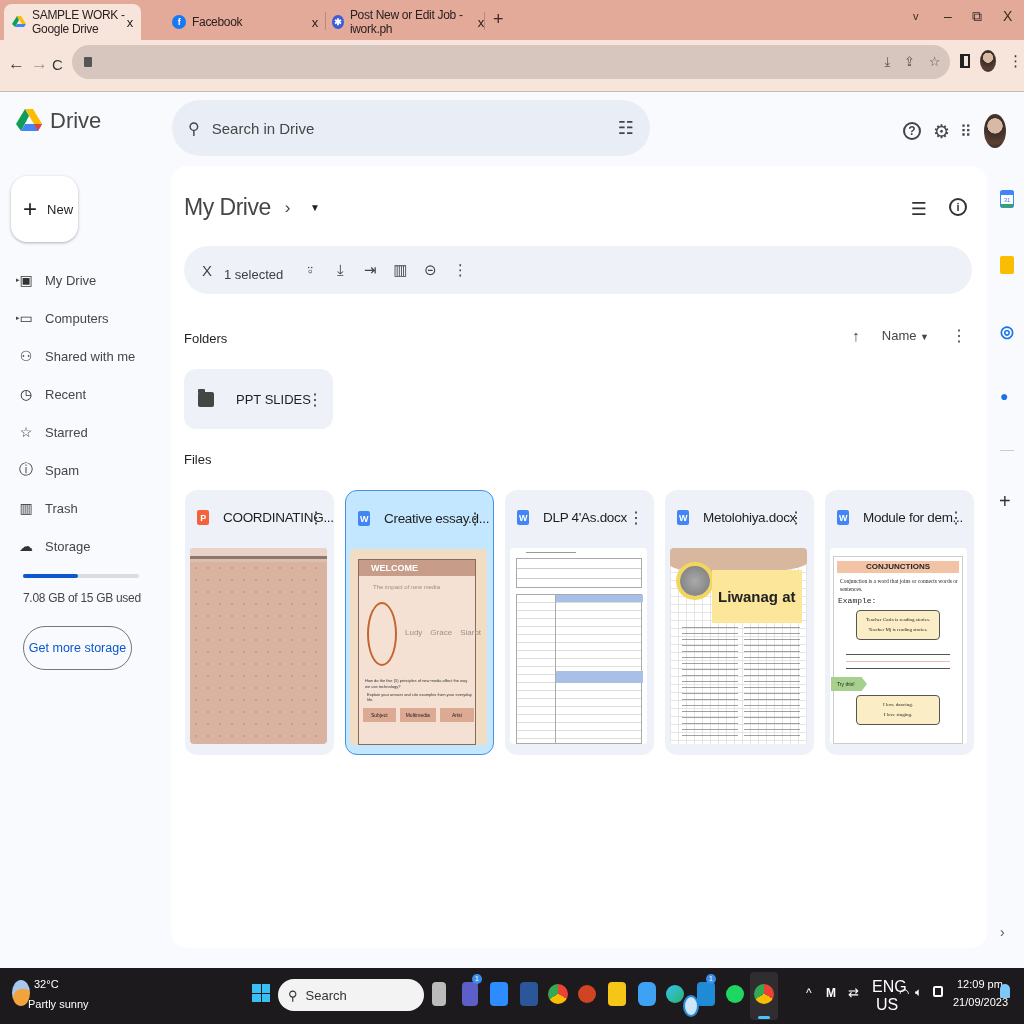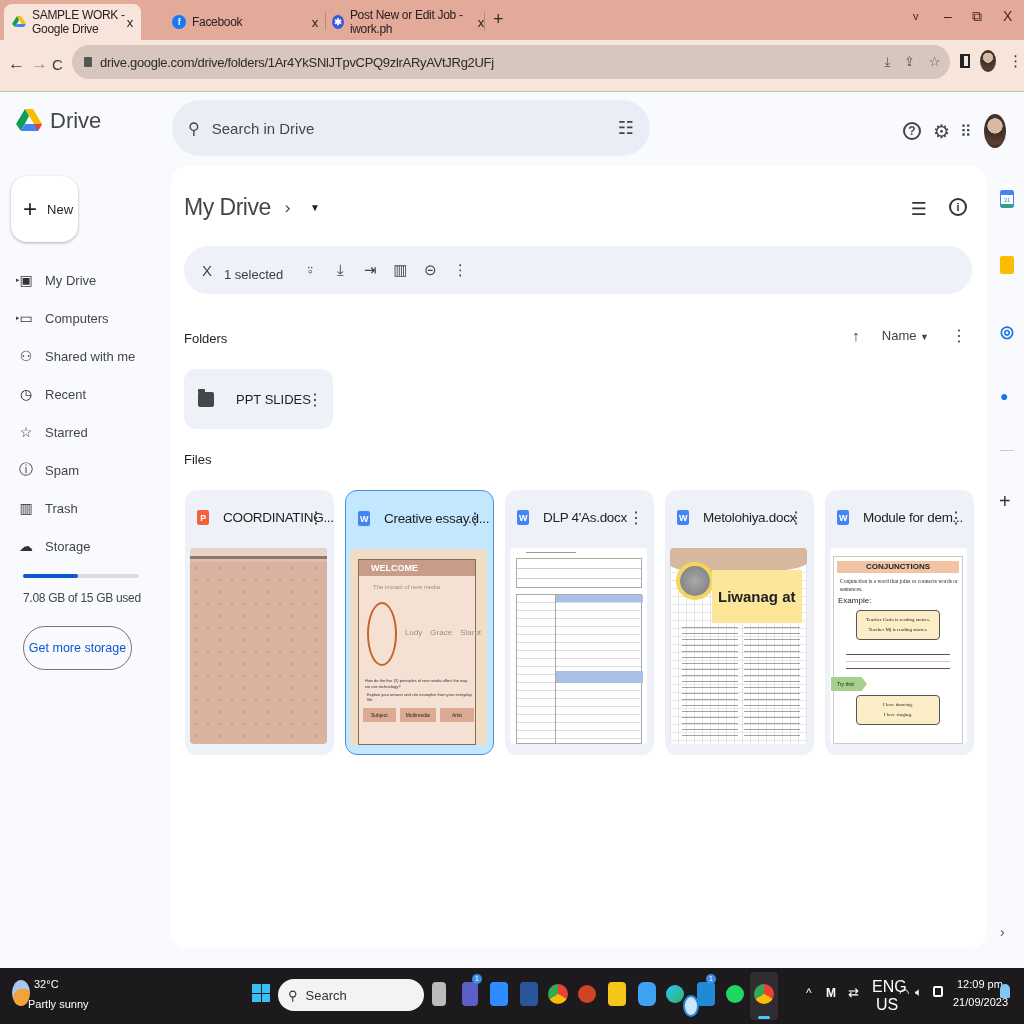--- a/index.html
+++ b/index.html
@@ -96,21 +96,20 @@
   <span class="winctl" style="left:972px">⧉</span>
   <span class="winctl" style="left:1003px">X</span>
 </div>
 
 <div class="addr">
   <span class="navbtn" style="left:8px">←</span>
   <span class="navbtn" style="left:31px;color:#999">→</span>
   <span class="navbtn" style="left:52px;font-size:15px;top:16px">C</span>
   <div class="urlbox">
     <span class="lock"></span>
-    <span>drive.google.com/drive/folders/1Ar4YkSNlJTpvCPQ9zlrARyAVtJRg2UFj</span>
     <span class="right">
       <span>⤓</span>
       <span>⇪</span>
       <span>☆</span>
     </span>
   </div>
   <div class="addr-right" style="left:960px">
     <span style="width:10px;height:14px;border:2px solid #222;border-left-width:4px;display:inline-block;margin-right:10px"></span>
     <span class="avatar" style="width:16px;height:22px;display:inline-block;margin-right:12px"></span>
     <span style="font-size:15px;color:#333">⋮</span>
@@ -299,21 +298,21 @@
   <div class="card" style="left:654px">
     <div class="ch">
         <span class="ficon" style="background:#4285f4">W</span>
         <span>Module for dem...</span>
       </div>
     <span class="kebab">⋮</span>
     <div class="thumb" style="background:#fff">
       <div style="position:absolute;left:3px;top:8px;width:130px;height:188px;border:1px solid #ccc">
         <div style="margin:4px 3px;height:12px;background:#f3c3a6;font-size:8px;font-weight:bold;text-align:center;line-height:12px">CONJUNCTIONS</div>
         <div style="font-size:5.5px;padding:0 4px 0 6px;line-height:8px;font-family:'Liberation Serif',serif">Conjunction is a word that joins or connects words or sentences.</div>
-        <div style="font-size:8px;padding:3px 4px;font-family:Liberation Sans, sans-serif">Example:</div>
+        <div style="font-size:8px;padding:3px 4px;font-family:Liberation Mono, monospace">Example:</div>
         <div style="margin:2px 22px;border:1px solid #555;border-radius:4px;background:#fbeec7;font-size:5px;text-align:center;padding:4px 0;line-height:10px;font-family:'Liberation Serif',serif">
           <div>Teacher Carla is reading stories.</div>
           <div>Teacher Mj is reading stories.</div>
         </div>
         <div style="margin:14px 12px 0;height:1px;background:#555"></div>
         <div style="margin:6px 12px 0;height:1px;background:#e9bfae"></div>
         <div style="margin:6px 12px 0;height:1px;background:#555"></div>
         <div style="margin:8px 0 0 -3px;width:36px;height:14px;background:#a7cf8e;font-size:5px;line-height:14px;padding-left:6px;clip-path:polygon(0 0,85% 0,100% 50%,85% 100%,0 100%)">Try this!</div>
         <div style="margin:4px 22px;border:1px solid #555;border-radius:4px;background:#fbeec7;font-size:5px;text-align:center;padding:4px 0;line-height:10px;font-family:'Liberation Serif',serif">
           <div>I love dancing.</div>

